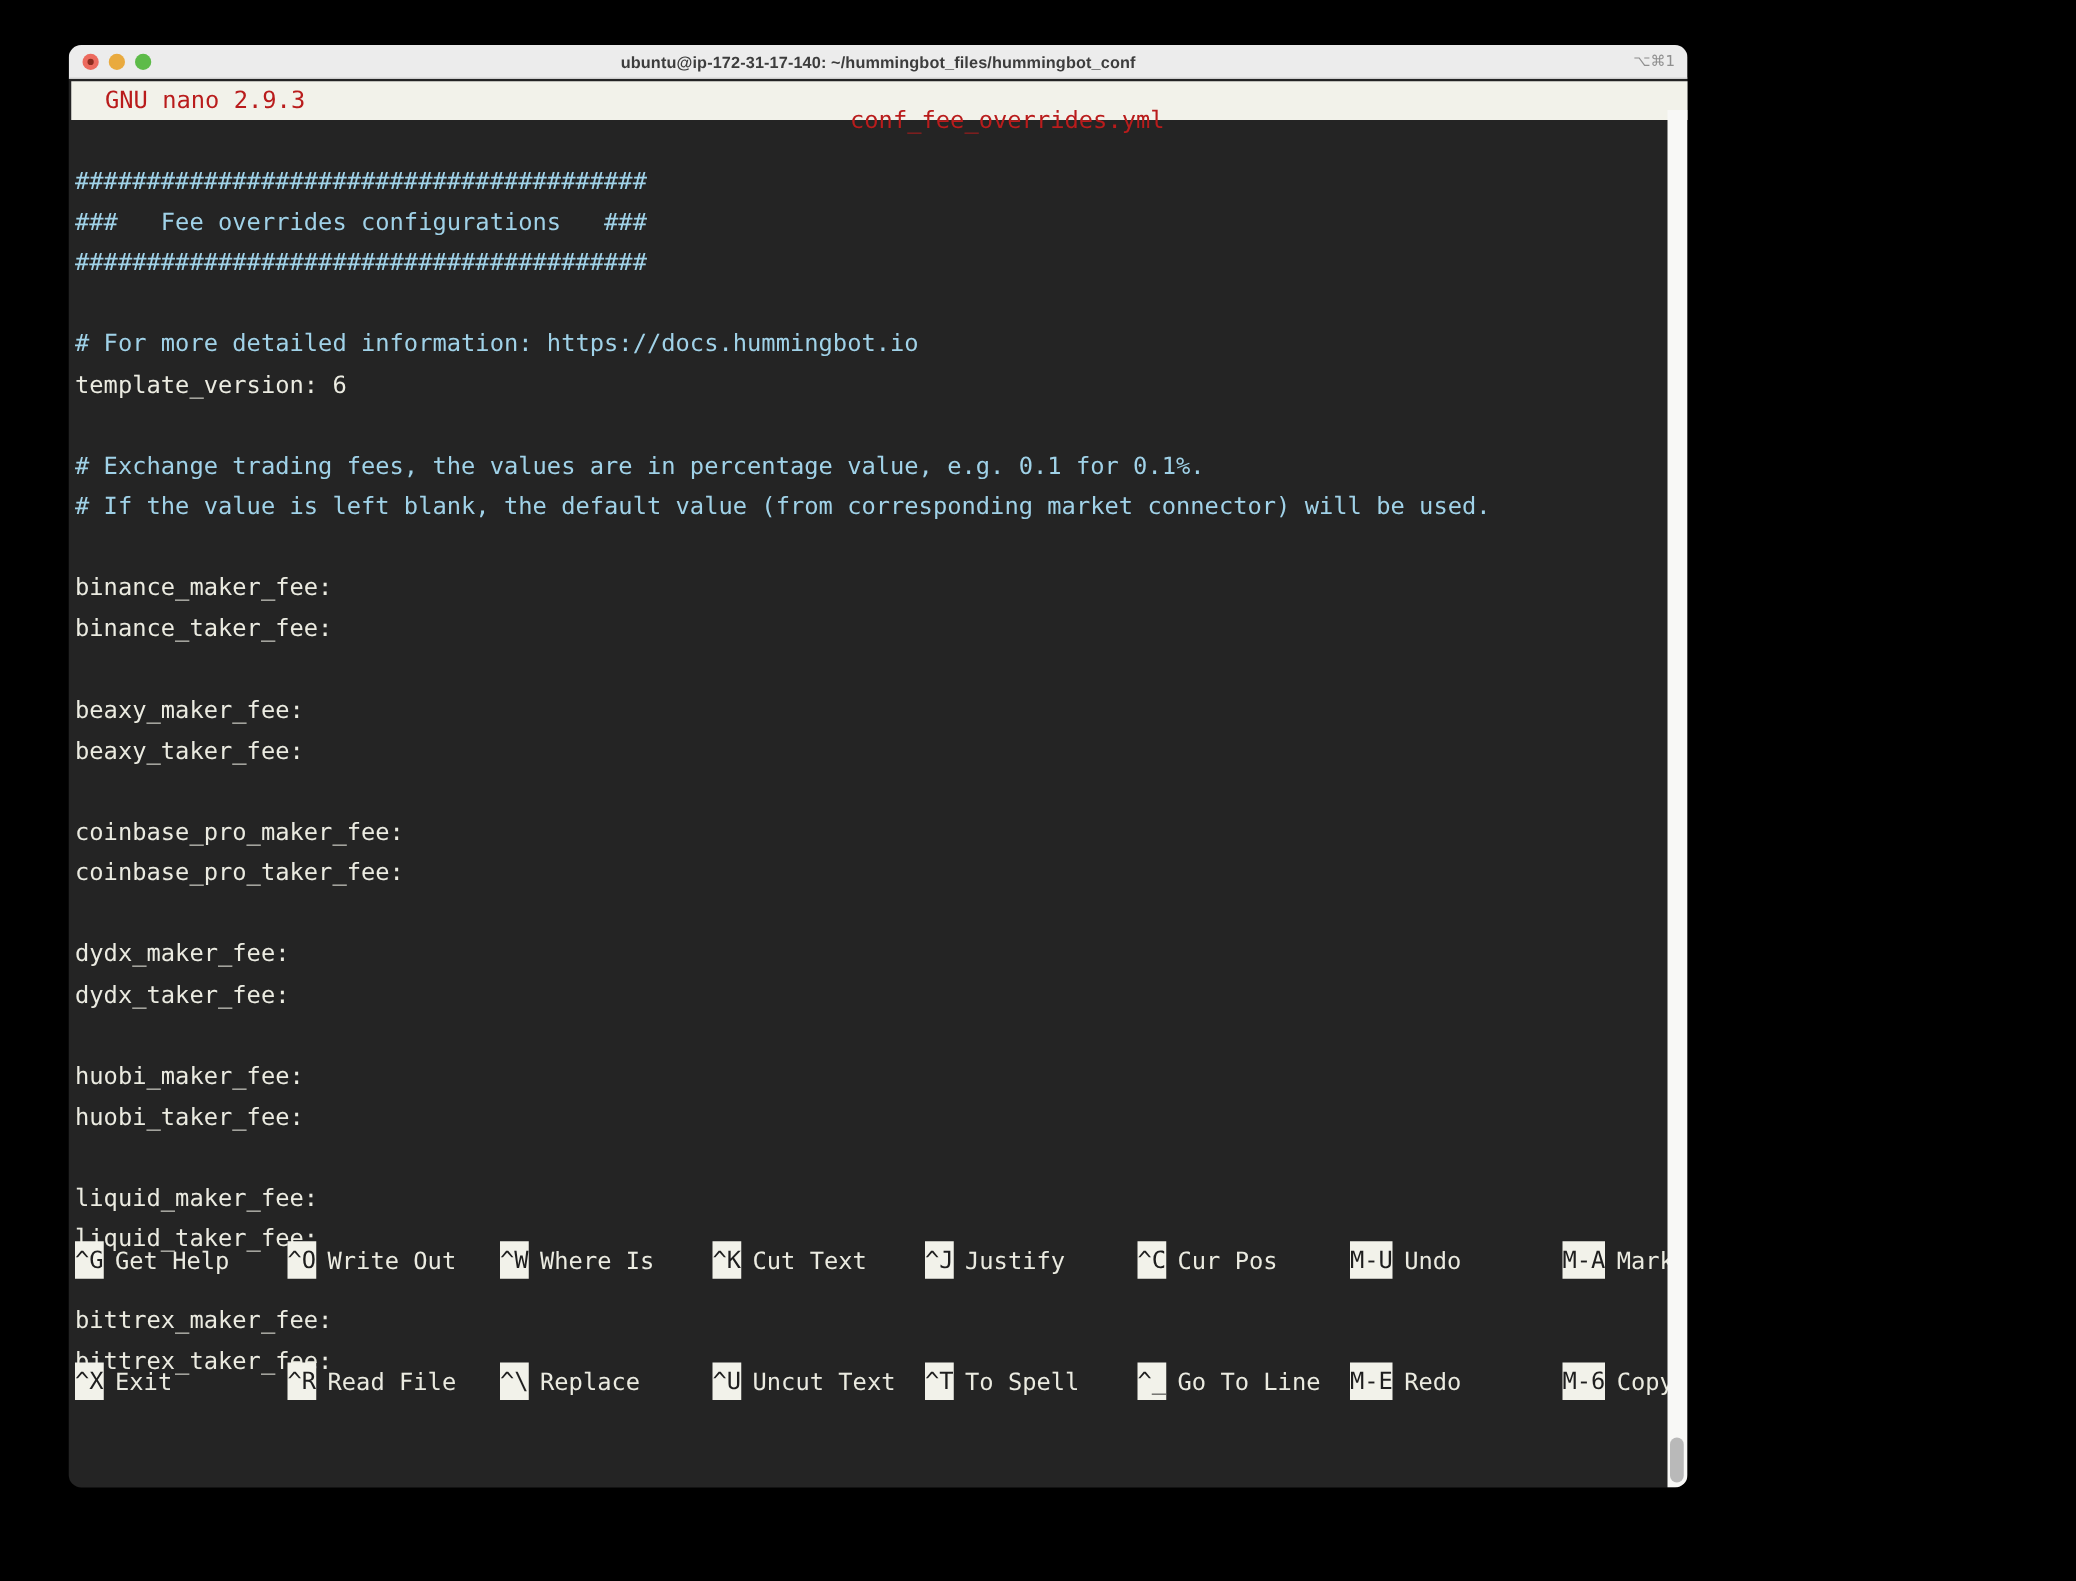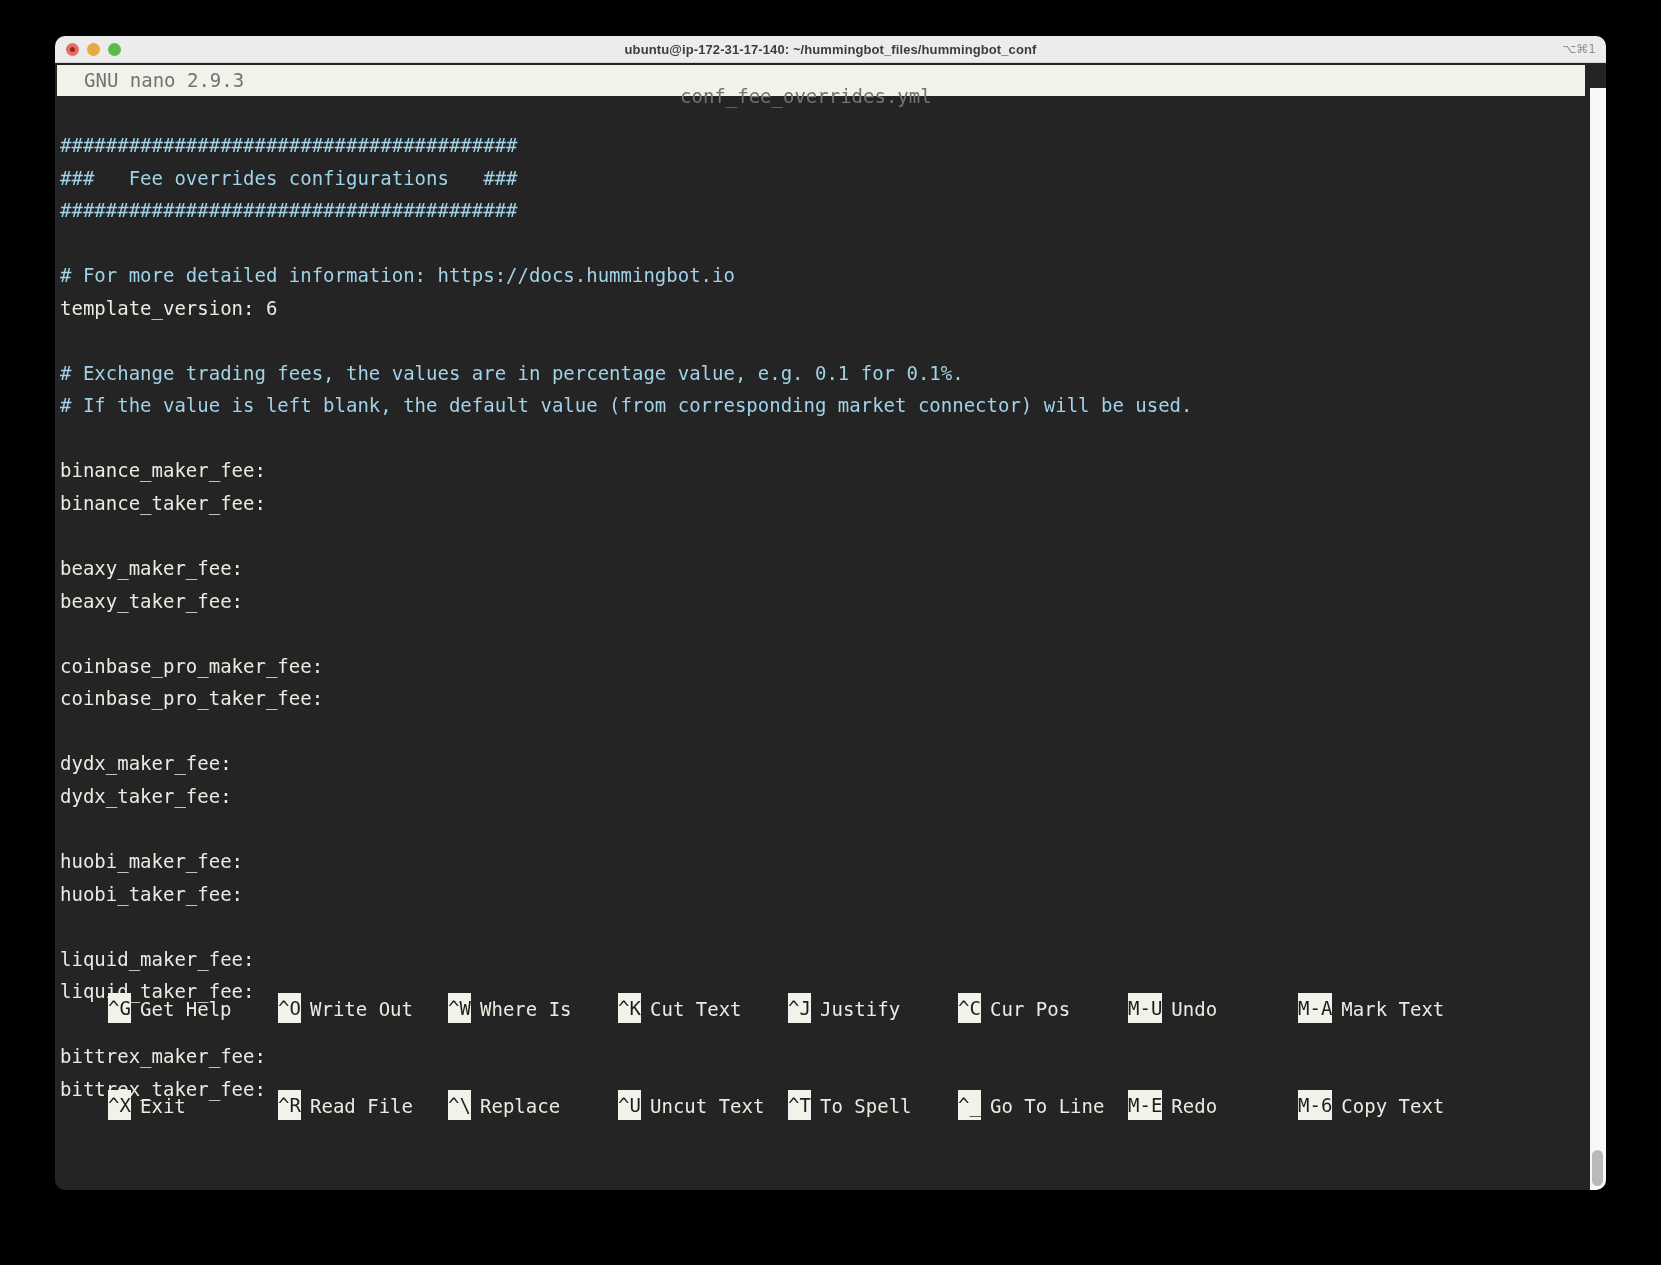--- a/index.html
+++ b/index.html
@@ -4,21 +4,21 @@
 <style>
   html,body{margin:0;padding:0;}
   body{
     width:1661px;height:1265px;
     background:#000;
     position:relative;
     font-family:"DejaVu Sans Mono", monospace;
     overflow:hidden;
   }
   .window{
-    position:absolute;left:55px;top:36px;width:1551px;height:1154px;
+    position:absolute;left:55px;top:36px;width:1295px;height:1154px;
     background:var(--term-bg,#242424);
     border-radius:10px;
     overflow:hidden;
   }
   .titlebar{
     position:absolute;left:0;top:0;right:0;height:26px;
     background:var(--titlebar-bg,#ececec);
     border-bottom:1px solid #d4d4d4;
     display:flex;align-items:center;
   }
@@ -43,38 +43,38 @@
     font-size:12px;color:#8f8f8f;
   }
   .terminal{
     position:absolute;left:0;top:26px;right:0;bottom:0;
     font-size:19px;line-height:32.55px;
     color:var(--term-fg,#ebebe1);
   }
   .nanobar{
     position:absolute;left:2px;top:3px;width:1528px;height:31px;
     background:var(--bar-bg,#f2f2ea);
-    color:#737373;
+    color:#b91c1c;
     line-height:31px;
     white-space:pre;
   }
   .nanobar .appver{position:absolute;left:27px;top:0;}
   .nanobar .filename{position:absolute;left:623px;top:16px;}
   .editor-lines{
     position:absolute;left:5px;top:67px;right:20px;
     white-space:pre;
   }
   .line{height:32.55px;}
   .line.comment{color:var(--comment,#a0d2e8);}
   .line.key{color:var(--term-fg,#ebebe1);}
   .footer{
     position:absolute;left:5px;right:20px;bottom:2px;
     white-space:pre;
   }
-  .footer-row{height:32.5px;display:flex;margin-left:48px;}
+  .footer-row{height:32.5px;display:flex;}
   .shortcut{flex:0 0 170px;height:32.5px;line-height:32.5px;overflow:visible;white-space:pre;}
   .shortcut .key{
     display:inline-block;min-width:23px;height:30px;line-height:30px;
     background:var(--bar-bg,#f2f2ea);color:#1e1e1e;
     text-align:left;vertical-align:top;
   }
   .shortcut .slabel{margin-left:9px;color:var(--term-fg,#ebebe1);}
   .scrollbar-track{
     position:absolute;right:0;top:26px;bottom:0;width:16px;
     background:var(--track-bg,#f8f8f6);

